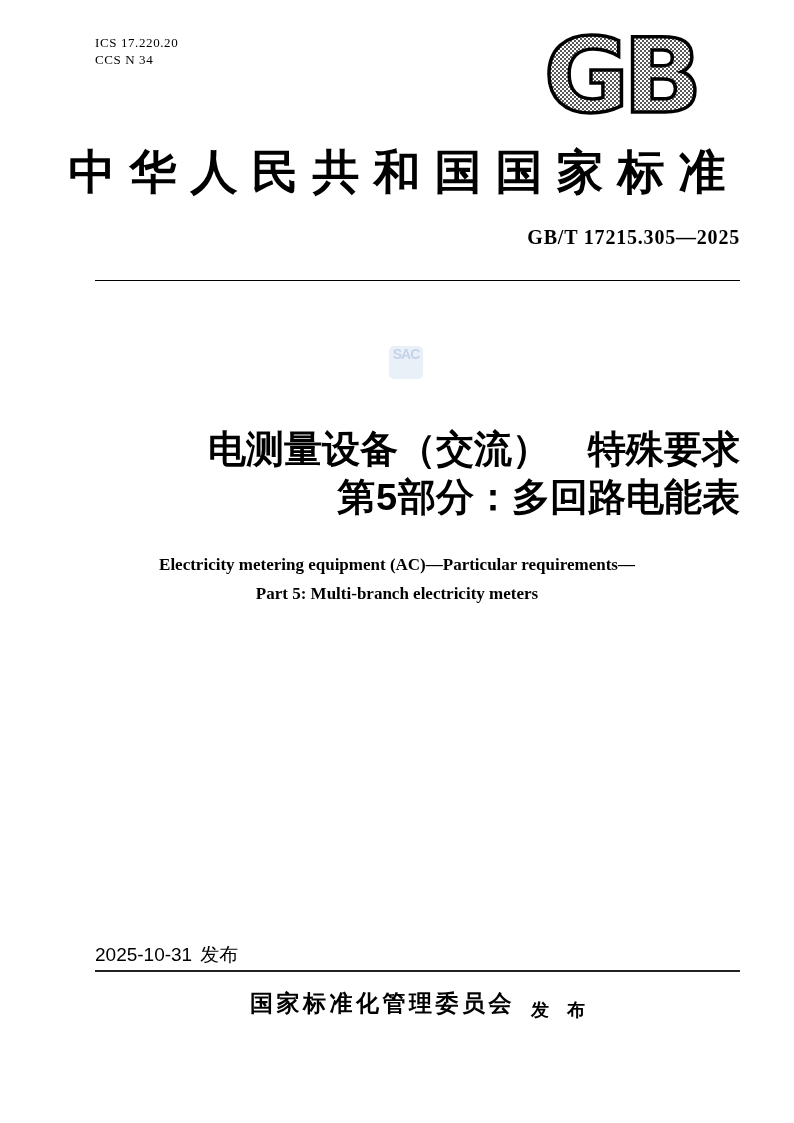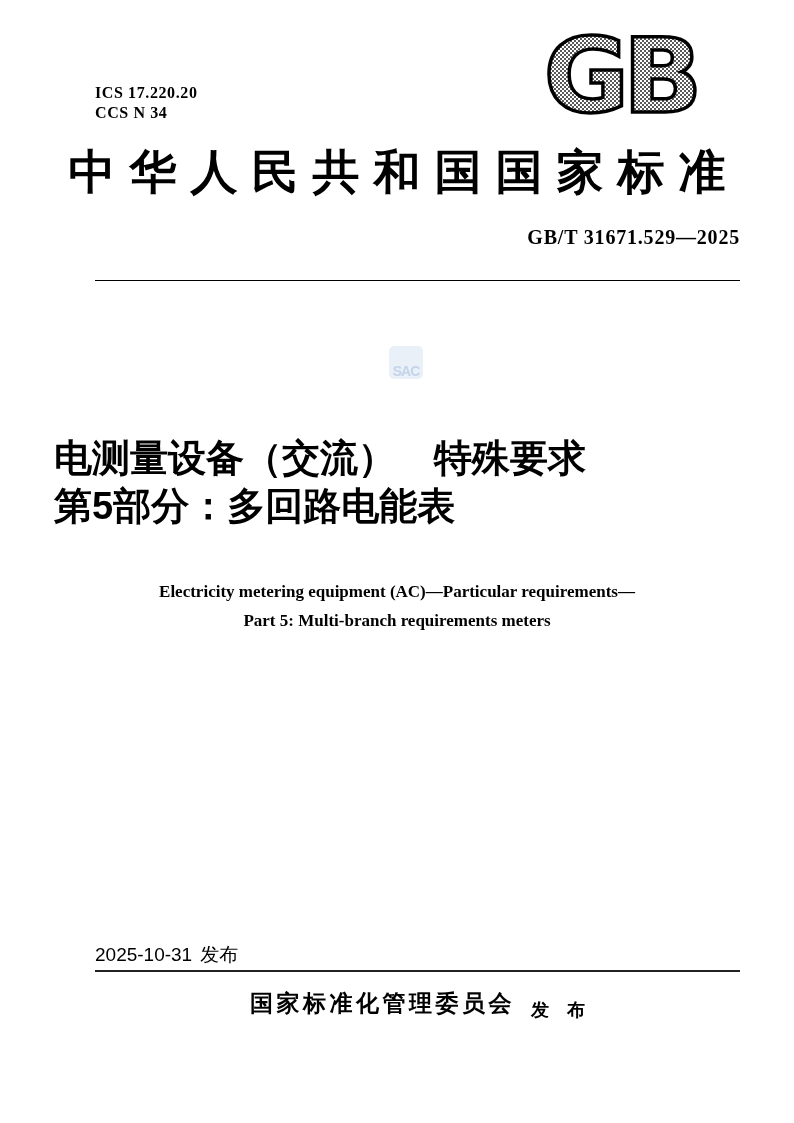--- a/index.html
+++ b/index.html
@@ -14,25 +14,24 @@
     font-family: "Liberation Serif", serif;
     overflow: hidden;
   }
 
   
   .ics-block {
     position: absolute;
     left: 95px;
     top: 35px;
     font-family: "Liberation Serif", serif;
-    font-weight: bold;
-    font-size: 16px;
+    font-weight: normal;
+    font-size: 13px;
     line-height: 1.28;
     letter-spacing: 0.6px;
-    margin-top: 48px;
   }
 
   
   .gb-logo {
     position: absolute;
     left: 540px;
     top: 22px;
   }
 
   
@@ -71,55 +70,53 @@
   
   .sac-watermark {
     position: absolute;
     left: 389px;
     top: 346px;
     width: 34px;
     height: 33px;
     background: #eaf0f8;
     border-radius: 5px;
     display: flex;
-    align-items: flex-end;
+    align-items: flex-start;
     justify-content: center;
     font-family: "Liberation Sans", sans-serif;
     font-weight: bold;
     font-size: 14px;
     letter-spacing: -1px;
     color: #c4d3e9;
   }
 
   
   .title-cn {
     position: absolute;
     left: 54px;
     right: 54px;
     top: 428px;
-    text-align: left;
-    font-family: Liberation Sans, sans-serif;
+    text-align: right;
+    font-family: Liberation Mono, monospace;
     font-weight: bold;
     font-size: 38px;
     line-height: 48px;
-    margin-top: 6px;
   }
 
   
   .title-en {
     position: absolute;
     left: 54px;
     right: 54px;
     top: 550px;
     text-align: center;
     font-family: "Liberation Serif", serif;
     font-weight: bold;
     font-size: 17px;
     line-height: 29px;
-    margin-top: 27px;
   }
 
   
   .dates-row {
     position: absolute;
     left: 95px;
     right: 72px;
     top: 942px;
     display: flex;
     justify-content: space-between;
@@ -182,36 +179,36 @@
         <rect width="4" height="4" fill="#ffffff"></rect>
         <circle cx="1" cy="1" r="0.95" fill="#111"></circle>
         <circle cx="3" cy="3" r="0.95" fill="#111"></circle>
       </pattern>
     </defs>
     <text x="80" y="90" text-anchor="middle" font-family="'DejaVu Sans', sans-serif" font-weight="bold" font-size="104" letter-spacing="-6" fill="url(#halftone)" stroke="#000" stroke-width="3.5">GB</text>
   </svg>
 
   <div class="header-title">中华人民共和国国家标准</div>
 
-  <div class="standard-number">GB/T 31671.529—2025</div>
+  <div class="standard-number">GB/T 17215.305—2025</div>
 
   <div class="rule-top"></div>
 
   <div class="sac-watermark">
     <span>SAC</span>
   </div>
 
   <div class="title-cn">
     <div>电测量设备（交流）　特殊要求</div>
     <div>第5部分：多回路电能表</div>
   </div>
 
   <div class="title-en">
     <div>Electricity metering equipment (AC)—Particular requirements—</div>
-    <div>Part 5: Multi-branch requirements meters</div>
+    <div>Part 5: Multi-branch electricity meters</div>
   </div>
 
   <div class="dates-row">
     <div class="date-item">
       <span>2025-10-31</span><span class="cjk-label">发布</span>
     </div>
   </div>
 
   <div class="rule-bottom"></div>
 

